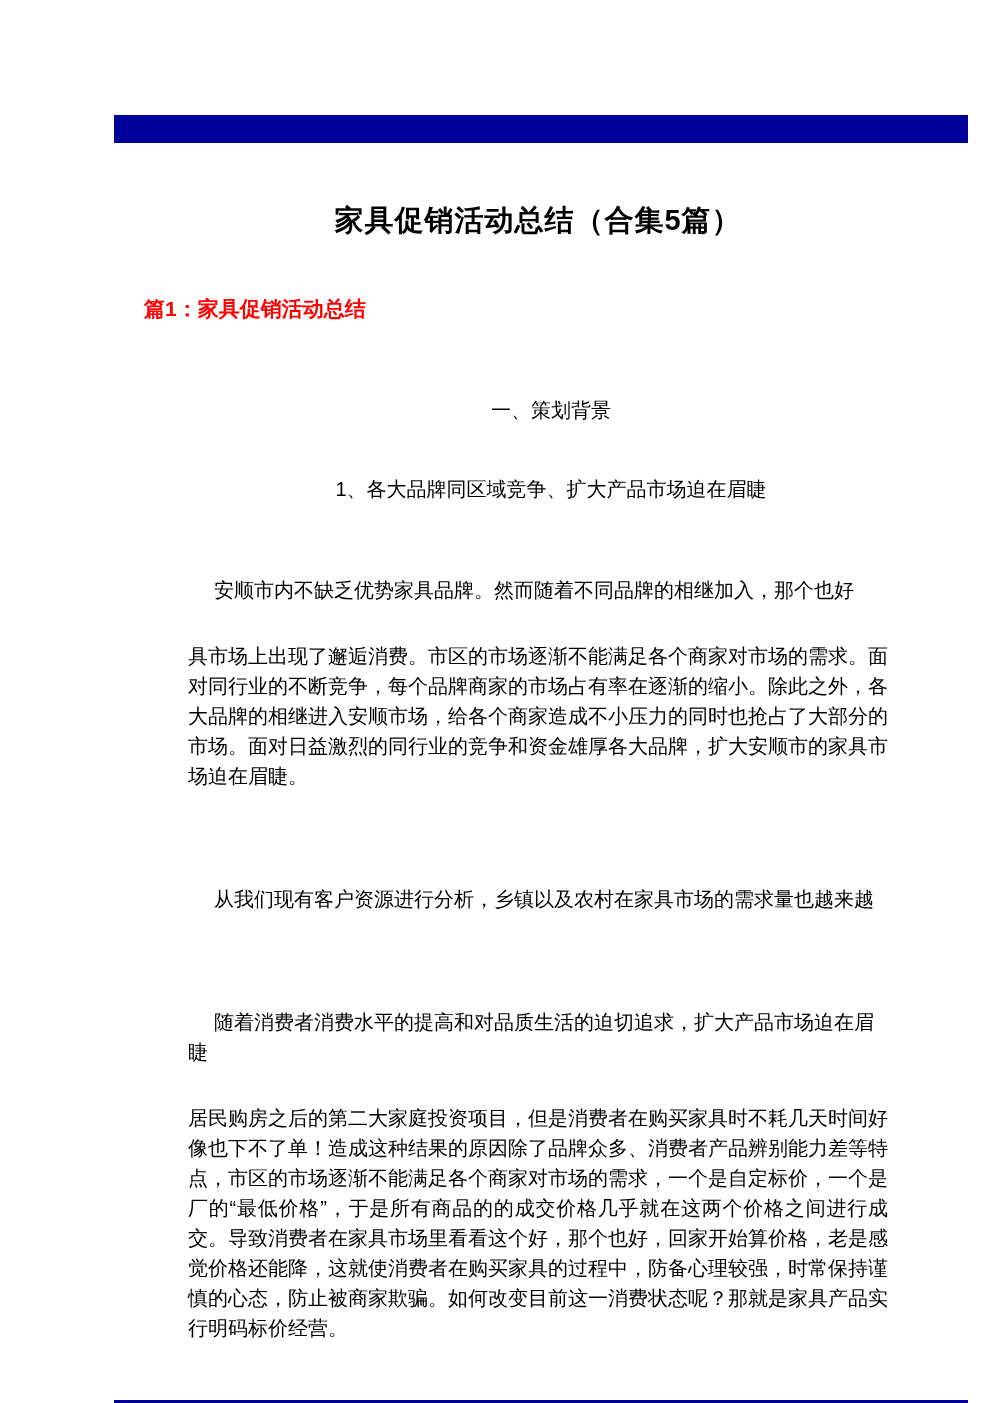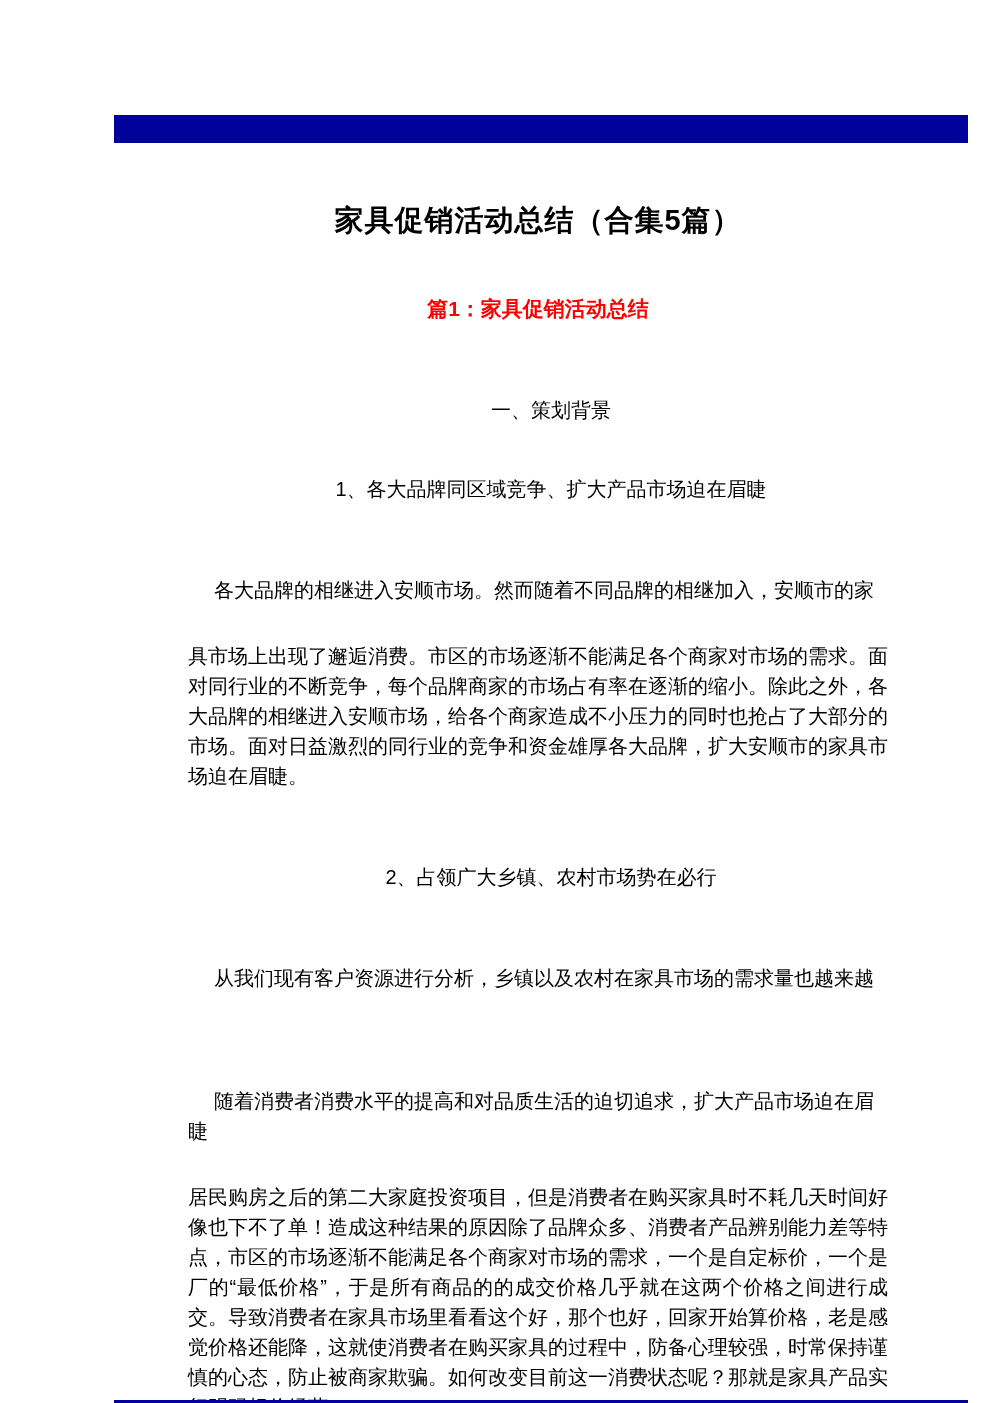--- a/index.html
+++ b/index.html
@@ -38,21 +38,20 @@
     font-weight: bold;
     text-align: center;
     letter-spacing: 1px;
   }
   .section-heading {
     margin-top: 26px;
     font-size: 21px;
     line-height: 30px;
     font-weight: bold;
     color: var(--heading-red, #FE0000);
-    text-align: center;
   }
   .block {
     margin-top: 21px;
     font-size: 20px;
     line-height: 30px;
   }
   .block.heading {
     text-indent: 26px;
     text-align: center;
   }
@@ -92,25 +91,24 @@
 
     <h2 class="section-heading">篇1：家具促销活动总结</h2>
 
     <div>
 
       <div class="block heading">一、策划背景</div>
 
       <div class="block heading">1、各大品牌同区域竞争、扩大产品市场迫在眉睫</div>
 
       <div class="block para">
-        <div class="first-line">各大品牌的相继进入安顺市场。然而随着不同品牌的相继加入，安顺市的家</div>
+        <div class="first-line">安顺市内不缺乏优势家具品牌。然而随着不同品牌的相继加入，那个也好</div>
         <div class="para-rest">具市场上出现了邂逅消费。市区的市场逐渐不能满足各个商家对市场的需求。面对同行业的不断竞争，每个品牌商家的市场占有率在逐渐的缩小。除此之外，各大品牌的相继进入安顺市场，给各个商家造成不小压力的同时也抢占了大部分的市场。面对日益激烈的同行业的竞争和资金雄厚各大品牌，扩大安顺市的家具市场迫在眉睫。</div>
       </div>
 
-      <div class="block heading">2、占领广大乡镇、农村市场势在必行</div>
 
       <div class="block para">
         <div class="first-line">从我们现有客户资源进行分析，乡镇以及农村在家具市场的需求量也越来越</div>
       </div>
 
 
       <div class="block para">
         <div class="first-line">随着消费者消费水平的提高和对品质生活的迫切追求，扩大产品市场迫在眉睫</div>
         <div class="para-rest">居民购房之后的第二大家庭投资项目，但是消费者在购买家具时不耗几天时间好像也下不了单！造成这种结果的原因除了品牌众多、消费者产品辨别能力差等特点，市区的市场逐渐不能满足各个商家对市场的需求，一个是自定标价，一个是厂的“最低价格”，于是所有商品的的成交价格几乎就在这两个价格之间进行成交。导致消费者在家具市场里看看这个好，那个也好，回家开始算价格，老是感觉价格还能降，这就使消费者在购买家具的过程中，防备心理较强，时常保持谨慎的心态，防止被商家欺骗。如何改变目前这一消费状态呢？那就是家具产品实行明码标价经营。</div>
       </div>

